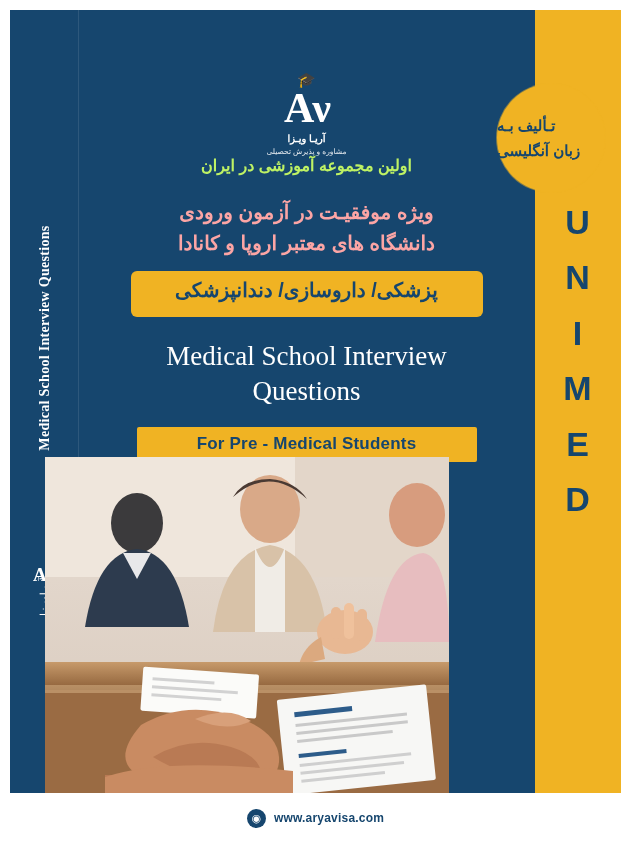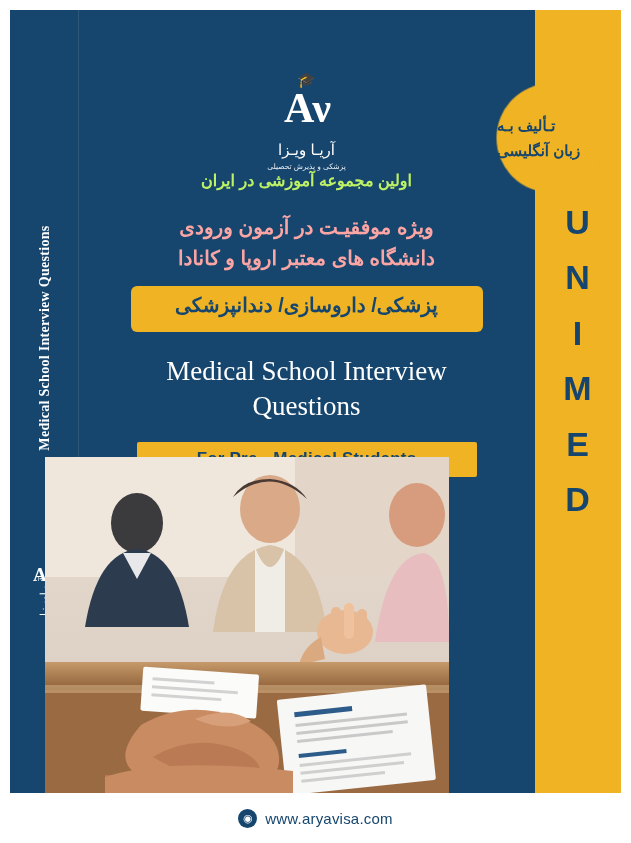--- a/index.html
+++ b/index.html
@@ -144,23 +144,23 @@
     margin-bottom: 2px;
   }
   .logo-mark {
     font-family: "Liberation Serif", serif;
     font-size: 42px;
     font-weight: bold;
     letter-spacing: -2px;
     line-height: 0.95;
   }
   .logo-name {
-    margin-top: 12px;
-    font-size: 15px;
-    font-weight: normal;
+    margin-top: 4px;
+    font-size: 10px;
+    font-weight: bold;
     direction: rtl;
     letter-spacing: 2px;
   }
   .logo-sub {
     margin-top: 3px;
     font-size: 7.5px;
     direction: rtl;
     opacity: 0.9;
     letter-spacing: 0.4px;
   }
@@ -250,22 +250,22 @@
     border-radius: 50%;
     background: #16466e;
     color: #ffffff;
     font-size: 11px;
     display: flex;
     align-items: center;
     justify-content: center;
   }
   .footer .url {
     color: #16466e;
-    font-weight: normal;
-    font-size: 15px;
+    font-weight: bold;
+    font-size: 12px;
     letter-spacing: 0.2px;
   }
 </style>
 </head>
 <body>
 
 <div class="cover">
   <div class="cover-inner">
 
     <div class="spine">
@@ -290,21 +290,21 @@
       <div>تـألیف بـه</div>
       <div>زبان آنگلیسی</div>
     </div>
 
     <div class="content">
 
       <div class="logo-block">
         <div class="logo-cap">🎓</div>
         <div class="logo-mark">Aν</div>
         <div class="logo-name">آریـا ویـزا</div>
-        <div class="logo-sub">پزشکی و پذیرش تحصیلی</div>
+        <div class="logo-sub">مشاوره و پذیرش تحصیلی</div>
       </div>
 
       <div class="tagline">اولین مجموعه آموزشی در ایران</div>
 
       <div class="fa-head">
         <div>ویژه موفقیـت در آزمون ورودی</div>
         <div>دانشگاه های معتبر اروپا و کانادا</div>
       </div>
 
       <div class="fa-strip">پزشکی/ داروسازی/ دندانپزشکی</div>

